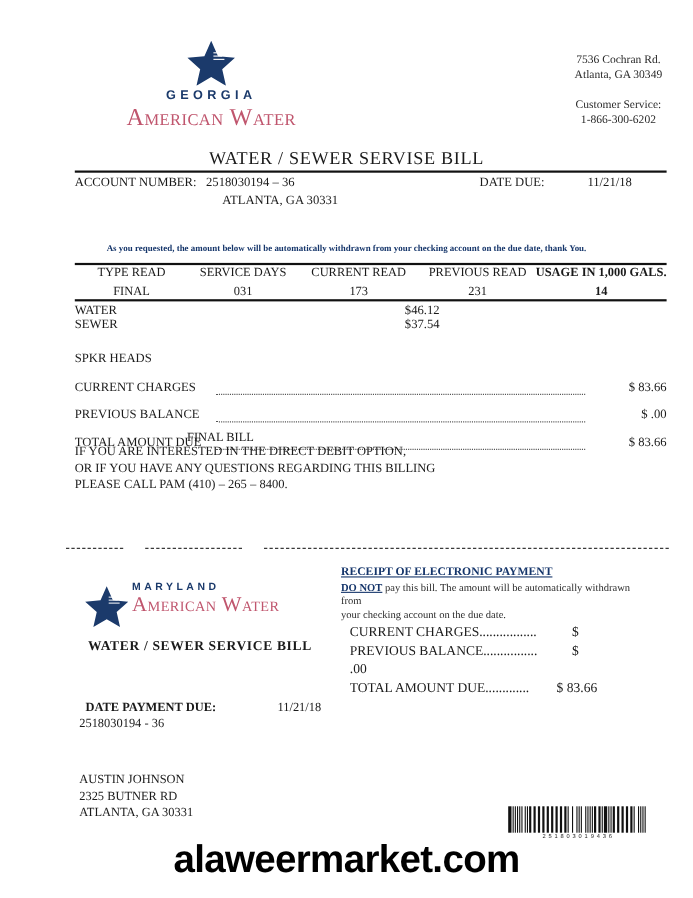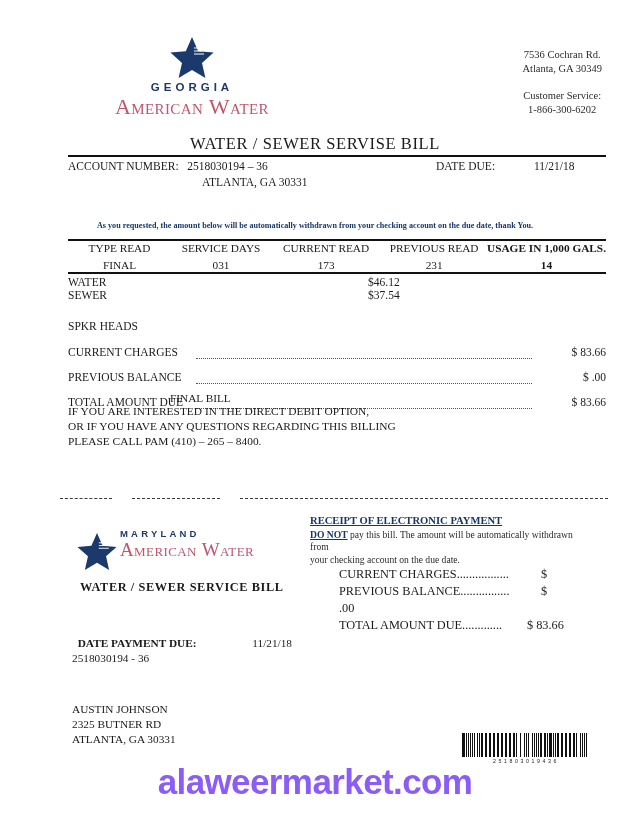--- a/index.html
+++ b/index.html
@@ -285,21 +285,20 @@
     text-decoration: underline;
   }
 
   .stub-amts {
     position: absolute;
     left: 318px;
     top: 56px;
     width: 258px;
     font-size: 12.3px;
     line-height: 1.38;
-    margin-left: 21px;
   }
   .sa-row { position: relative; }
   .sa-lbl { display: inline; }
   .sa-cur { position: absolute; left: 202px; top: 0; }
   .sa-tot { position: absolute; left: 188px; top: 0; }
 
   
   .barcode {
     position: absolute;
     left: 462px;
@@ -324,21 +323,21 @@
 
   
   .watermark {
     position: absolute;
     left: 0; right: 0;
     top: 762px;
     text-align: center;
     font-family: "Liberation Sans", sans-serif;
     font-size: 35px;
     font-weight: bold;
-    color: #8b5cf6;
+    color: #000000;
     letter-spacing: -0.6px;
   }
 </style>
 </head>
 <body>
 
 <div class="page">
 
   <div class="header">
 

